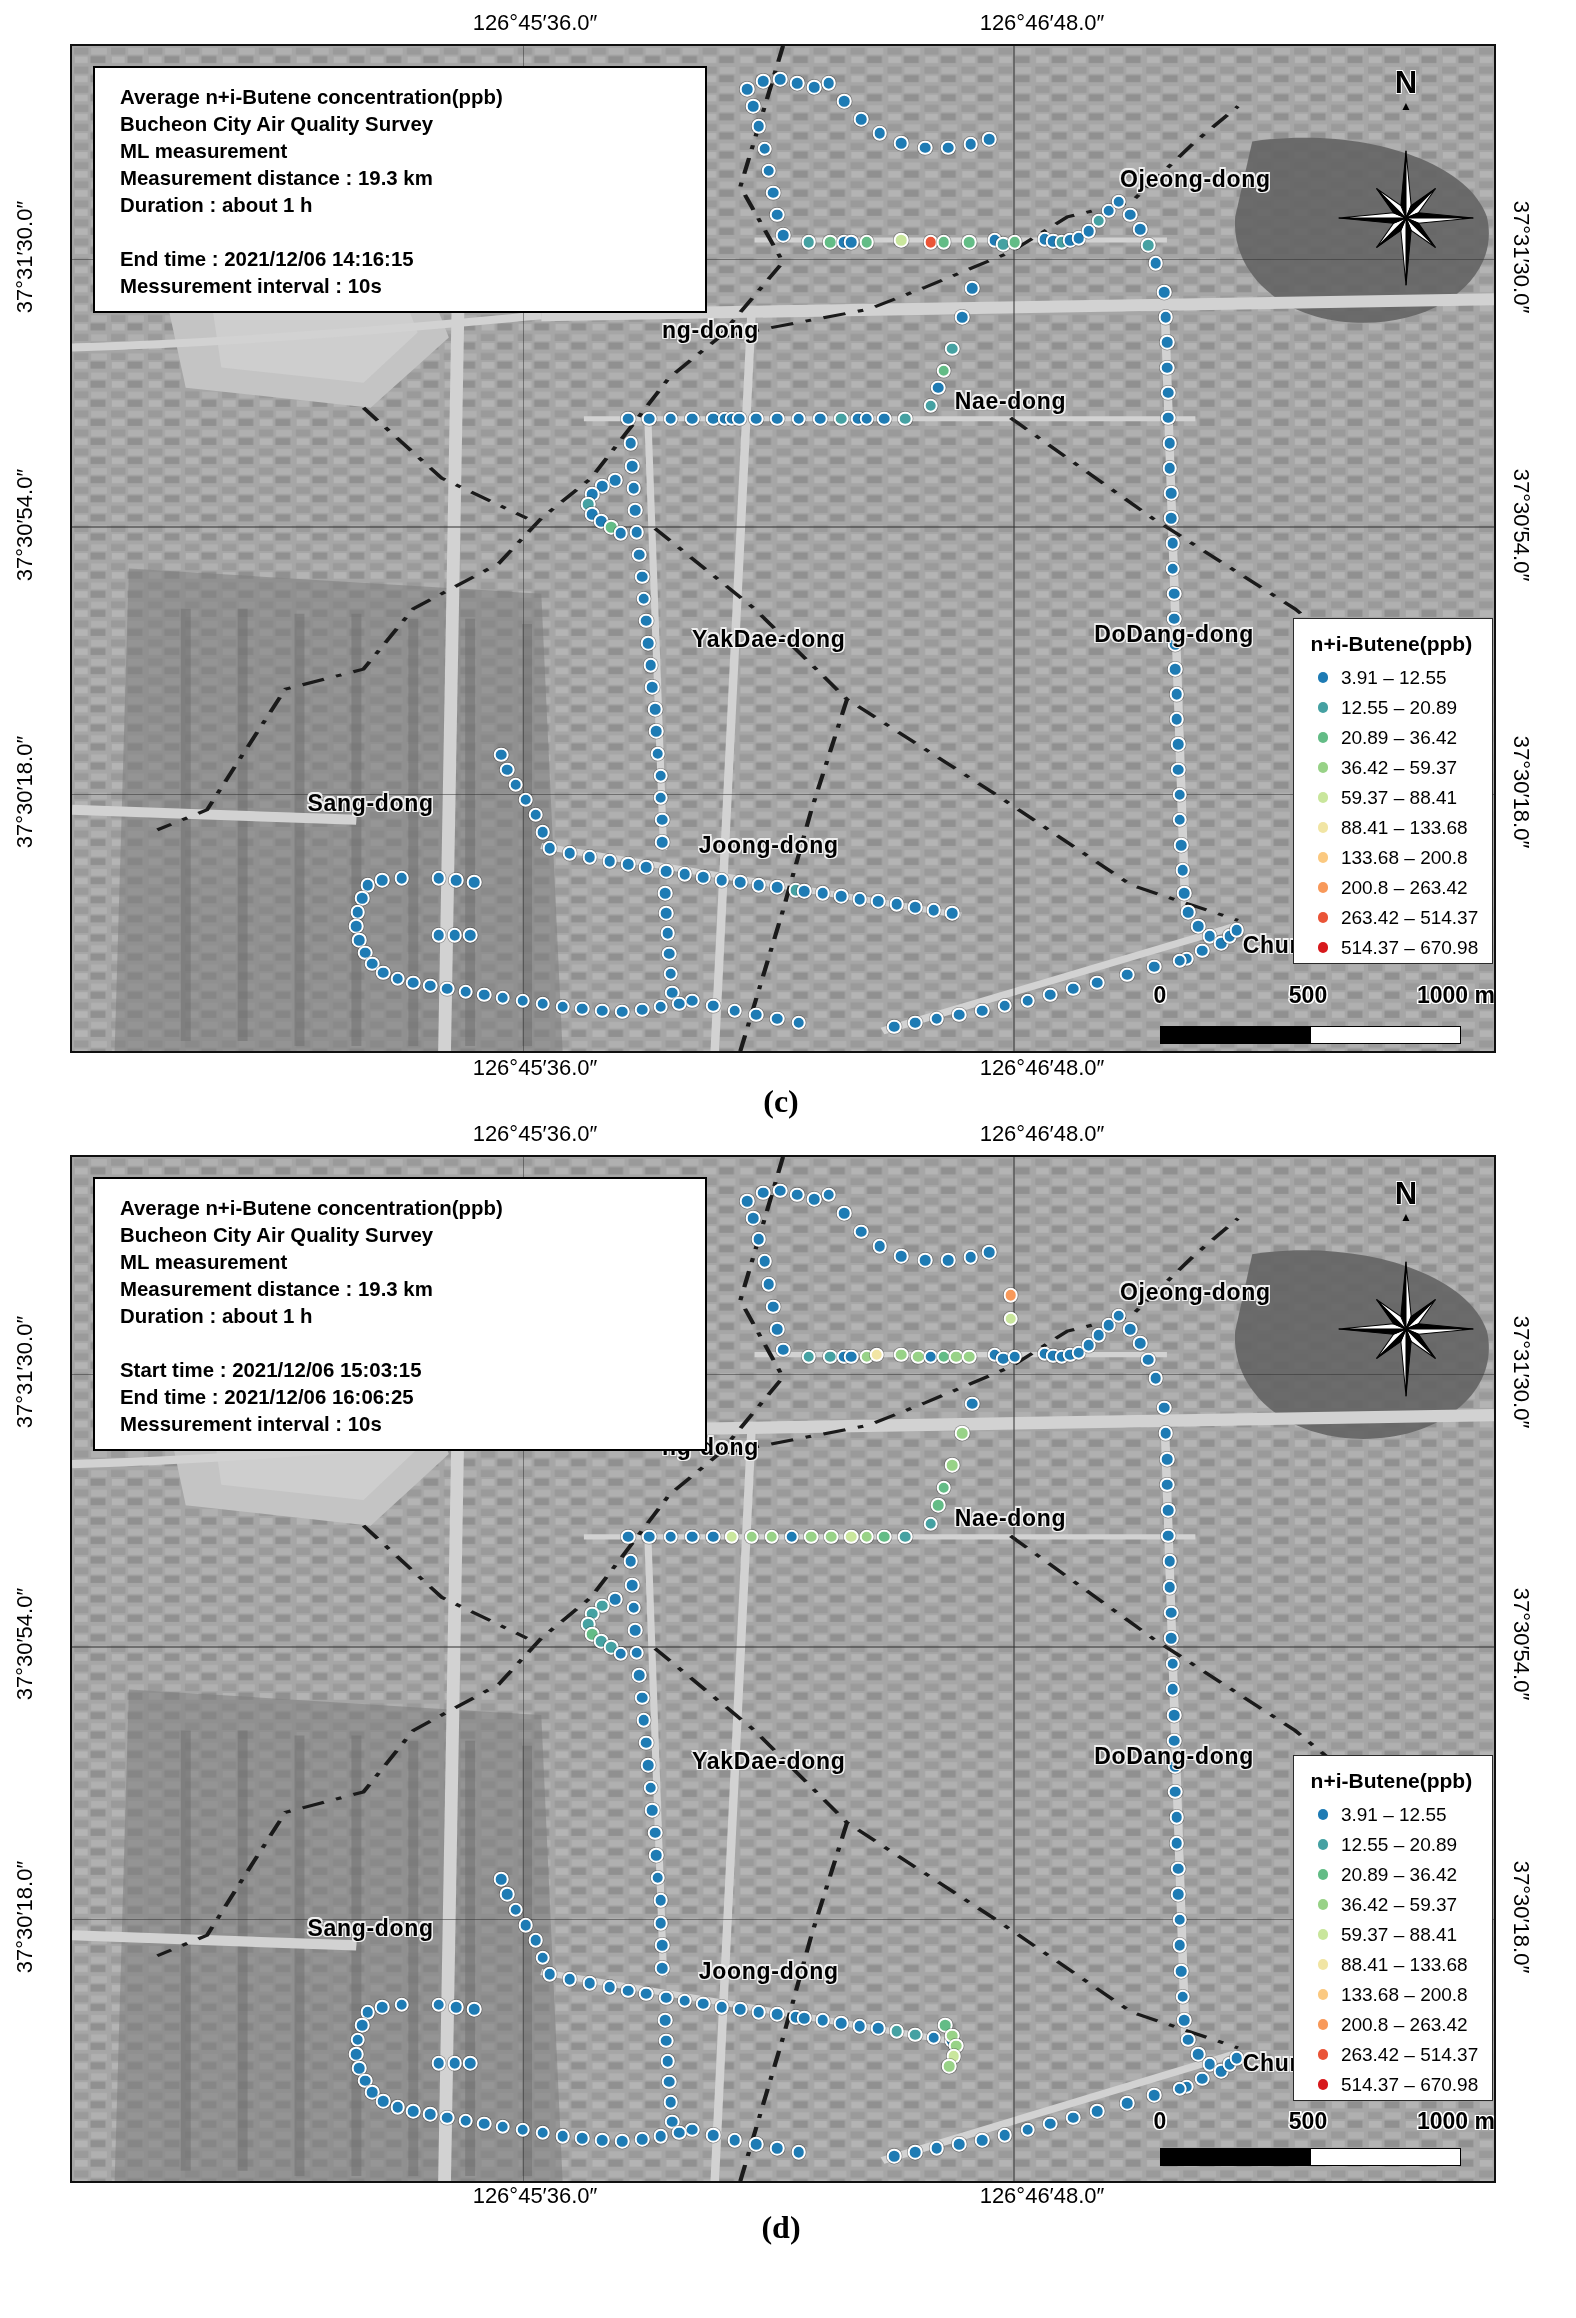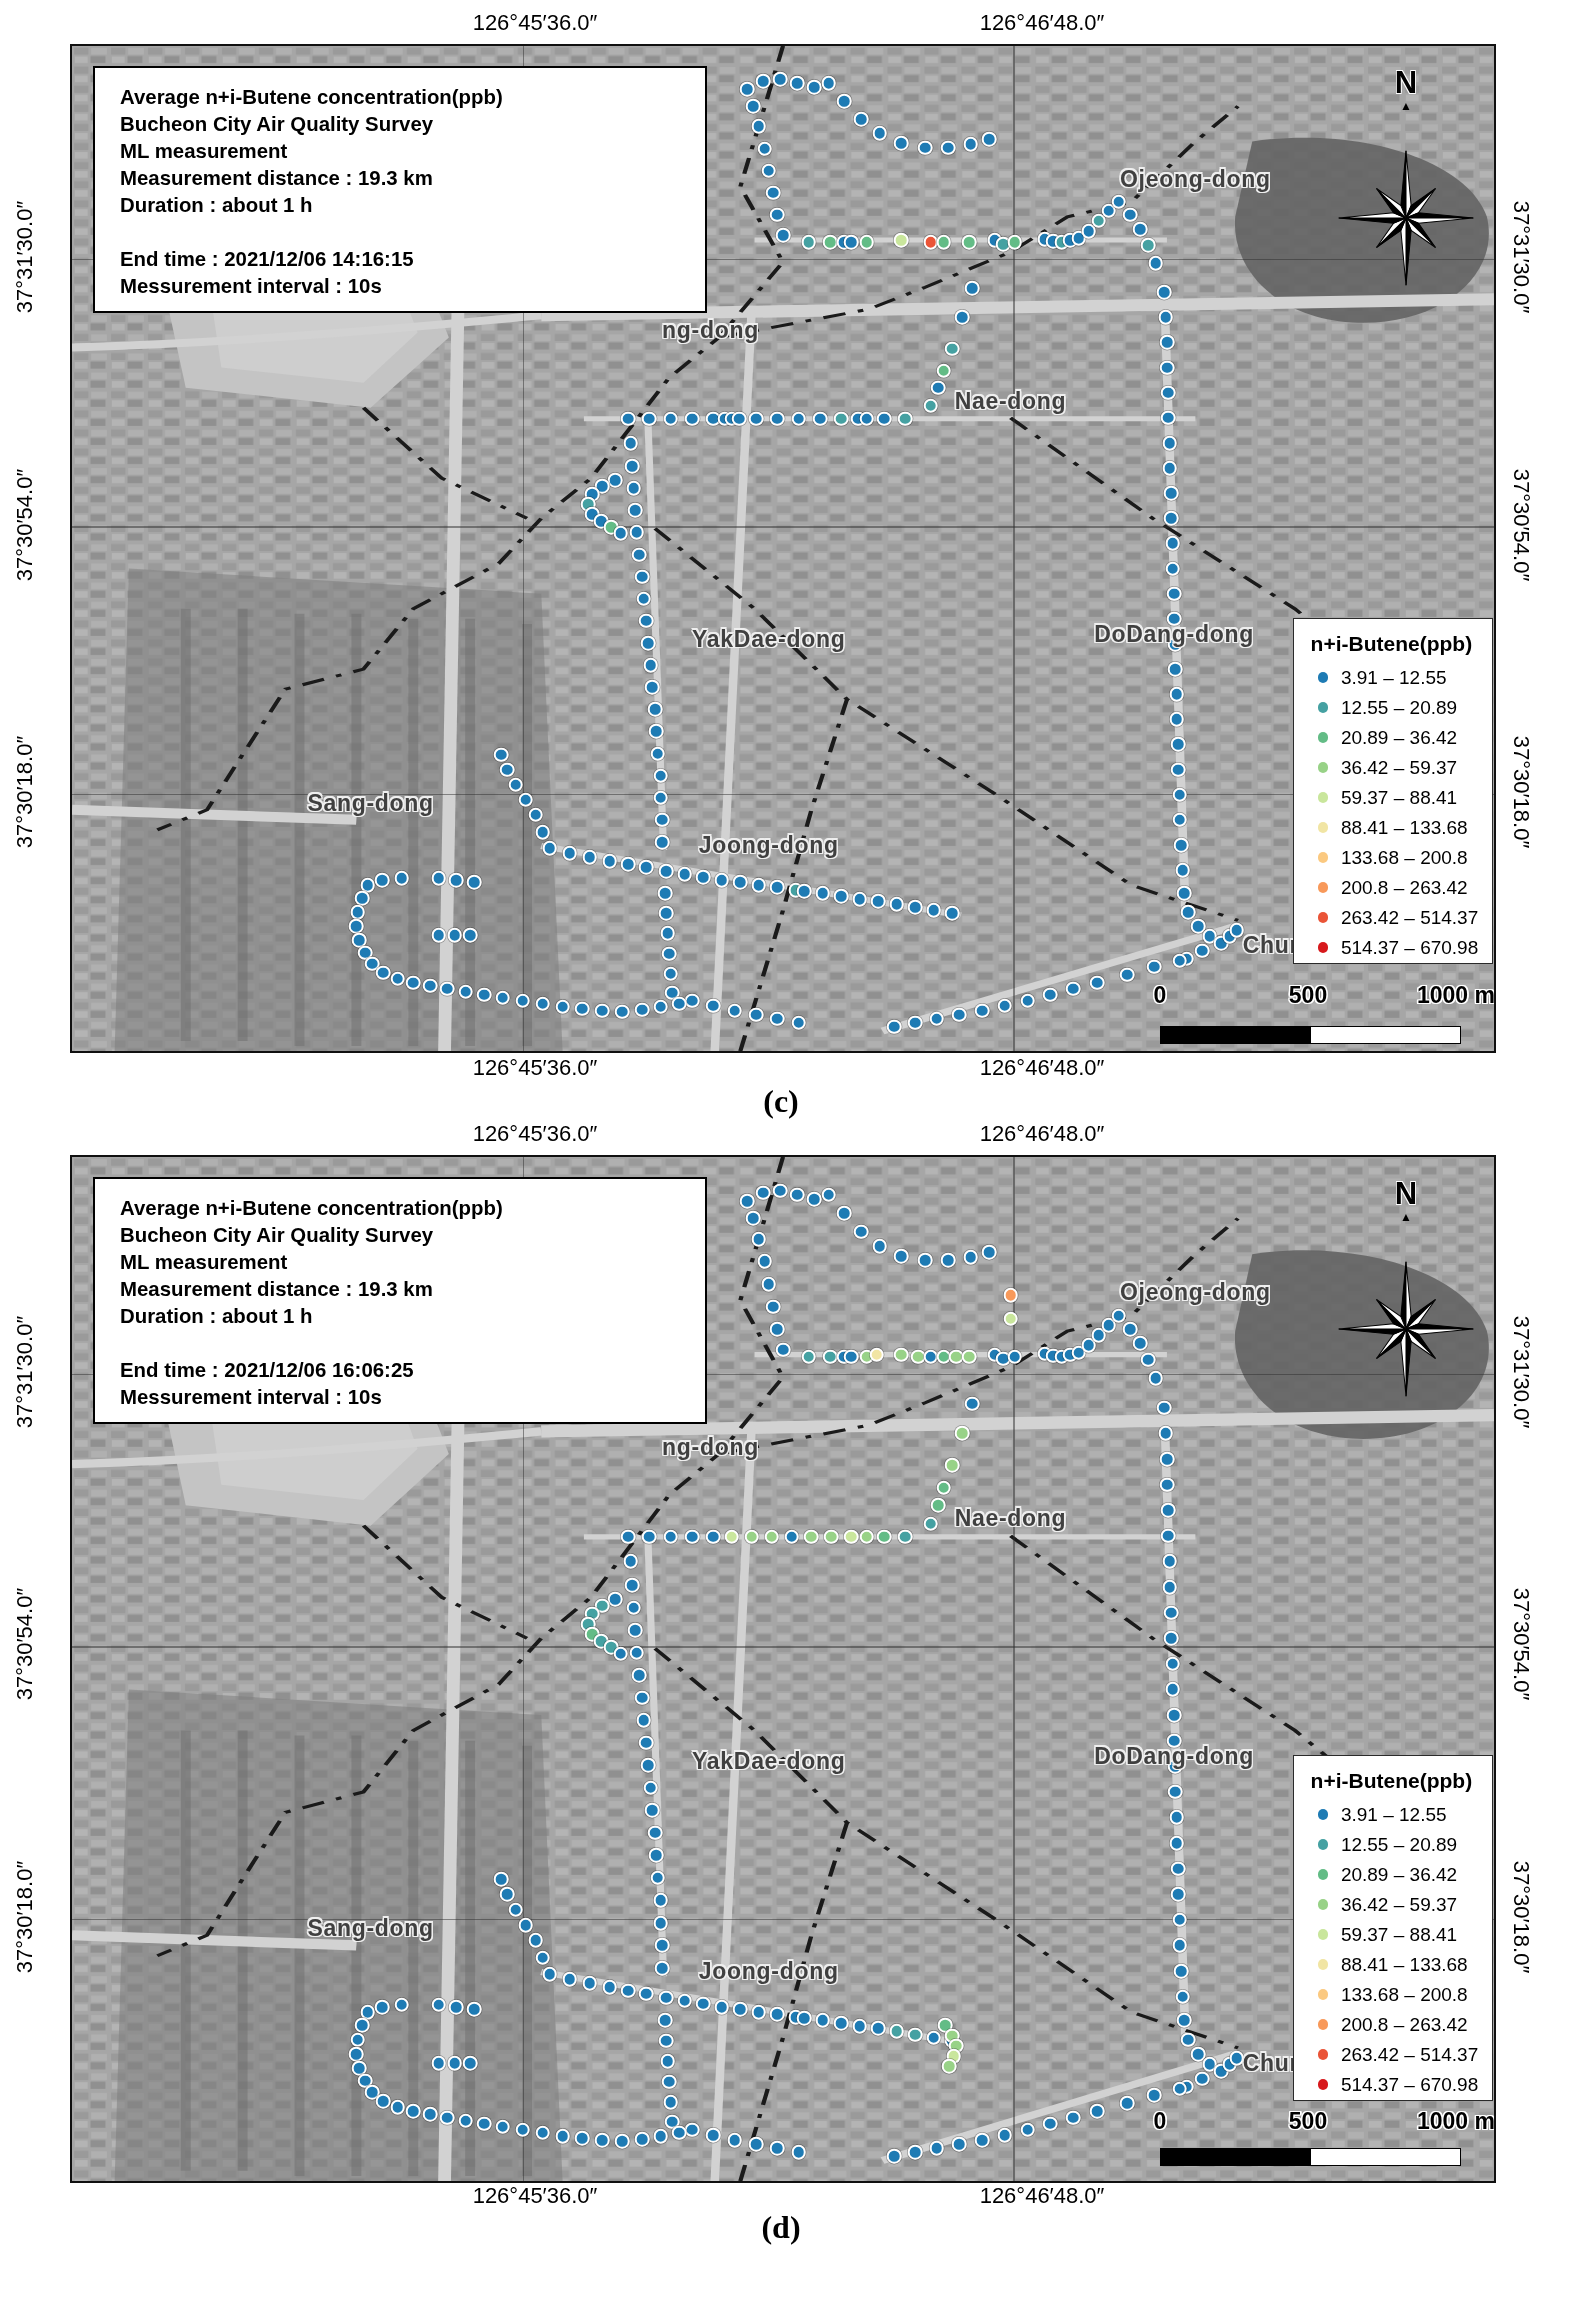--- a/index.html
+++ b/index.html
@@ -9,21 +9,21 @@
   .map-panel{position:absolute;border:2.1px solid #101010;background:#a2a2a2;overflow:hidden;}
   .decor,.decor svg{position:absolute;inset:0;width:100%;height:100%;}
 
   .gridline-v{position:absolute;top:0;bottom:0;width:1.4px;background:rgba(45,45,45,.5);}
   .gridline-h{position:absolute;left:0;right:0;height:1.4px;background:rgba(45,45,45,.5);}
 
   .dot{position:absolute;width:10.6px;height:10.6px;border:2.1px solid #fff;border-radius:50%;
        transform:translate(-50%,-50%);box-shadow:0 0 0 0.7px rgba(0,0,0,.3);}
 
   .district{position:absolute;transform:translate(-50%,-50%);font-size:23px;font-weight:700;
-       color:#404040;letter-spacing:0.7px;white-space:nowrap;
+       color:#000000;letter-spacing:0.7px;white-space:nowrap;
        text-shadow:1.4px 0 0 #efefef,-1.4px 0 0 #efefef,0 1.4px 0 #efefef,0 -1.4px 0 #efefef,
                    1.4px 1.4px 0 #efefef,-1.4px -1.4px 0 #efefef,1.4px -1.4px 0 #efefef,-1.4px 1.4px 0 #efefef;text-align:right;}
 
   .info-box{position:absolute;left:21px;top:20px;width:614px;background:#fff;
        border:2.1px solid #000;padding:15.5px 7px 11.3px 25px;box-sizing:border-box;z-index:30;}
   .info-line{font-size:20.4px;font-weight:700;line-height:27px;white-space:nowrap;}
   .info-line.blank{height:27px;}
 
   .legend-box{position:absolute;right:1.4px;width:200px;background:#fff;border:1.4px solid #2a2a2a;
        padding:12.7px 0 8.4px 17px;box-sizing:border-box;z-index:30;}
@@ -750,20 +750,21 @@
       </div>
 
     <div class="info-box">
       <div class="info-lines">
           <div class="info-line">Average n+i-Butene concentration(ppb)</div>
           <div class="info-line">Bucheon City Air Quality Survey</div>
           <div class="info-line">ML measurement</div>
           <div class="info-line">Measurement distance : 19.3 km</div>
           <div class="info-line">Duration : about 1 h</div>
           <div class="info-line blank"></div>
+          <div class="info-line">Start time : 2021/12/06 15:03:15</div>
           <div class="info-line">End time : 2021/12/06 16:06:25</div>
           <div class="info-line">Messurement interval : 10s</div>
         </div>
     </div>
 
     <div class="compass" style="left:1260px;top:21px;">
       <div class="compass-n">N</div>
       <div class="compass-arrow">▲</div>
       <svg class="compass-star" width="148" height="148" viewBox="-110 -110 220 220">
           <polygon points="0,-100 -7.653668647301796,-18.477590650225736 0,0" fill="#000" stroke="#000" stroke-width="1.5"></polygon>

